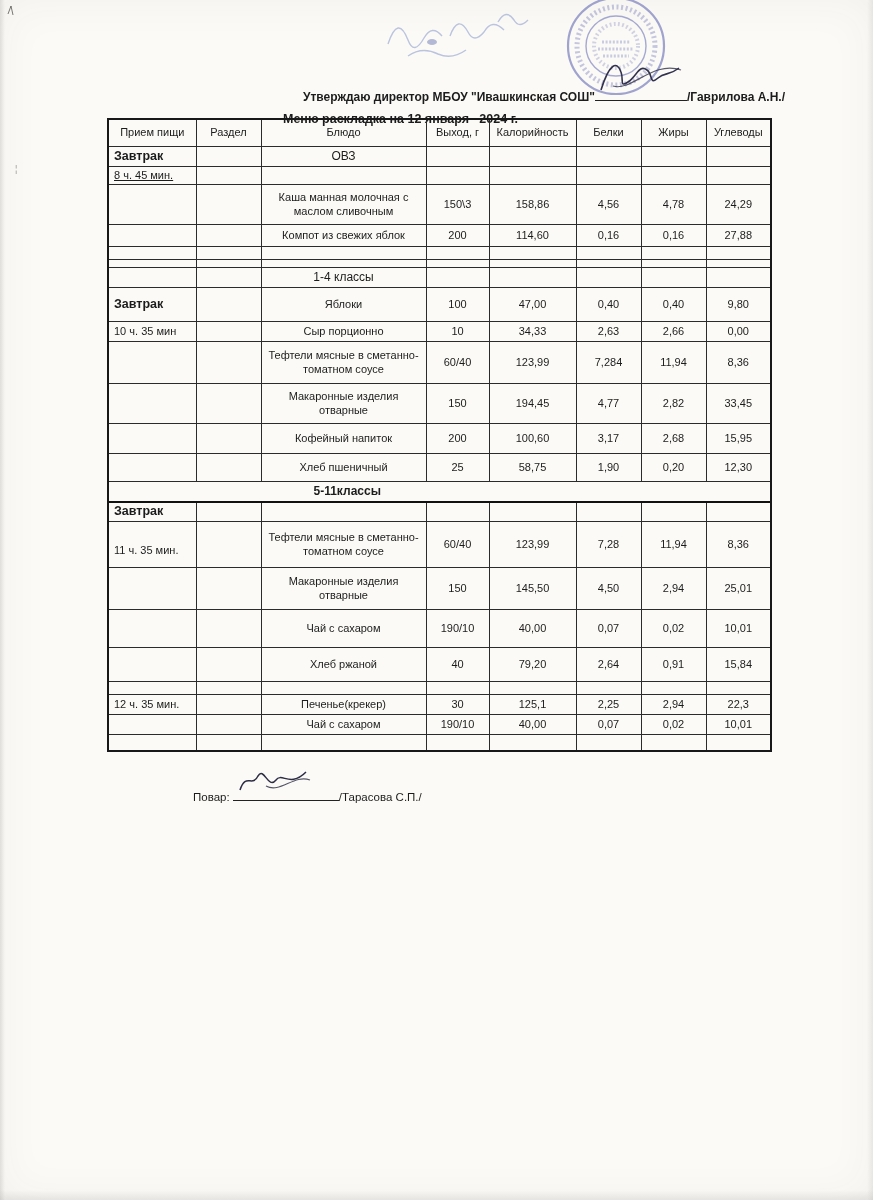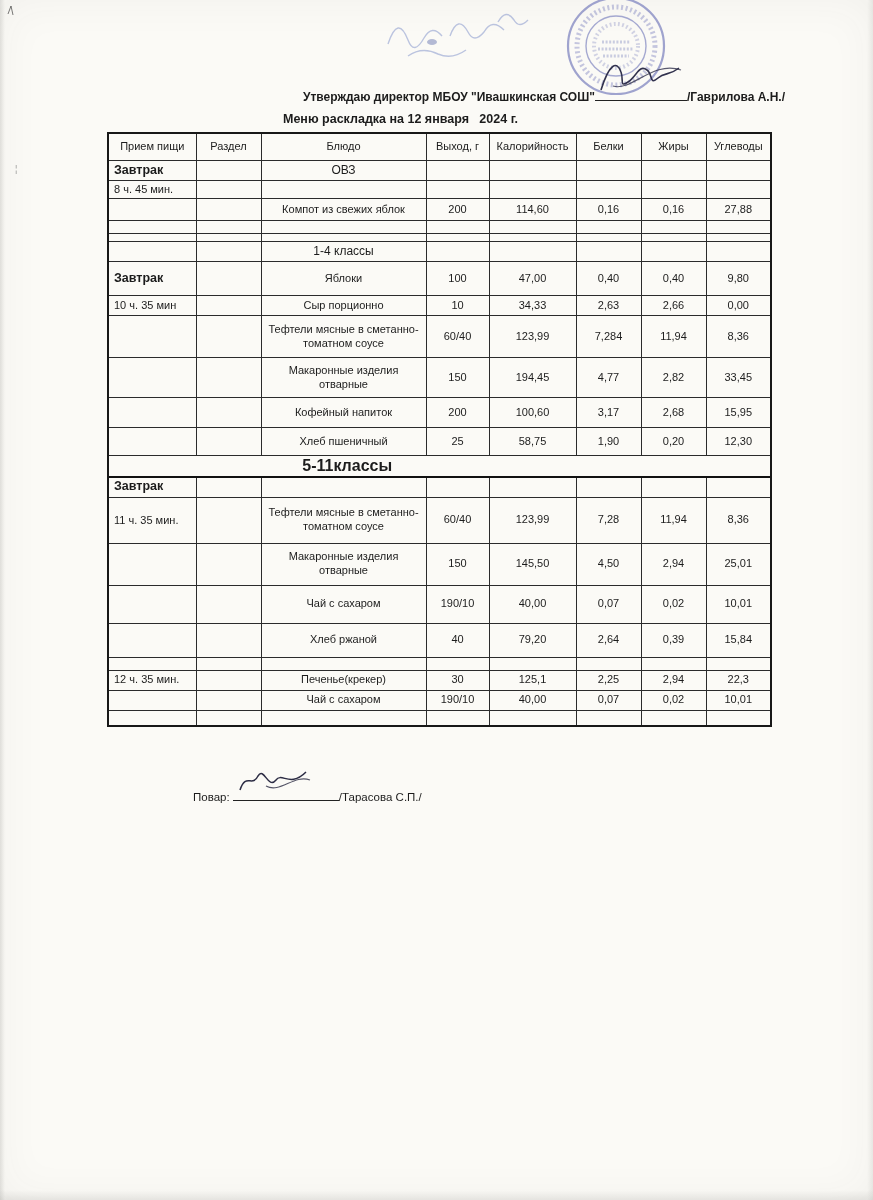--- a/index.html
+++ b/index.html
@@ -12,33 +12,33 @@
       #fbfaf6;
     font-family:"Liberation Sans", sans-serif;color:#1c1c1c;overflow:hidden;
     box-shadow: inset 0 0 45px rgba(60,60,50,0.05);
   }
   .approval{position:absolute;top:88px;left:303px;font-size:12px;font-weight:bold;white-space:nowrap;}
   .u-line{display:inline-block;width:92px;height:12px;border-bottom:1.4px solid #222;vertical-align:baseline;}
   .doc-title{position:absolute;top:112px;left:263px;font-size:12.5px;font-weight:bold;white-space:pre;padding-left:20px;}
   .cook{position:absolute;top:788px;left:193px;font-size:11.5px;white-space:nowrap;}
   .cook .u-line{width:106px;}
 
-  table.menu{position:absolute;left:107px;top:132px;width:663px;border-collapse:collapse;
+  table.menu{position:absolute;left:107px;top:118px;width:663px;border-collapse:collapse;
     table-layout:fixed;font-size:11px;border:2px solid #181818;}
   .menu th,.menu td{border:1px solid #2b2b2b;padding:1px 3px;text-align:center;
     vertical-align:middle;font-weight:normal;overflow:hidden;line-height:1.25;}
   .menu thead th{height:24px;font-size:11px;}
   .menu td:first-child{text-align:left;padding-left:5px;}
   tr.first-bold td:first-child{font-weight:bold;font-size:12.5px;}
   tr.dish-bold td:nth-child(3){font-weight:normal;font-size:12px;}
   tr.thick-top td{border-top:2px solid #111;}
-  tr.time-bottom td:first-child{vertical-align:bottom;padding-bottom:15px;}
+  tr.time-bottom td:first-child{vertical-align:bottom;padding-bottom:9px;}
   tr.band td{border-left:2px solid #181818;border-right:2px solid #181818;padding:0;}
   tr.band .band-label{display:block;width:24.9%;margin-left:23.1%;text-align:center;
-    font-weight:bold;font-size:16px;}
+    font-weight:bold;font-size:12px;}
 
   .stamp{position:absolute;left:540px;top:-6px;width:150px;height:120px;}
   .sig-director{position:absolute;left:595px;top:56px;width:90px;height:42px;}
   .sig-cook{position:absolute;left:236px;top:764px;width:80px;height:34px;}
   .hand-marks{position:absolute;left:378px;top:2px;width:185px;height:62px;}
   .mark-a{position:absolute;left:6px;top:4px;width:10px;height:12px;}
   .mark-b{position:absolute;left:15px;top:164px;color:#555;opacity:.6;font-size:9px;}
 </style>
 </head>
 <body>
@@ -110,29 +110,39 @@
         <tr class="first-bold dish-bold" style="height: 20px;">
           <td>Завтрак</td>
           <td></td>
           <td>ОВЗ</td>
           <td></td>
           <td></td>
           <td></td>
           <td></td>
           <td></td>
         </tr>
-        <tr style="height: 18px;">
+        <tr style="height: 18px; text-decoration: underline;">
           <td>8 ч. 45 мин.</td>
           <td></td>
           <td></td>
           <td></td>
           <td></td>
           <td></td>
           <td></td>
           <td></td>
+        </tr>
+        <tr style="height: 40px;">
+          <td></td>
+          <td></td>
+          <td>Каша манная молочная с маслом сливочным</td>
+          <td>150\3</td>
+          <td>158,86</td>
+          <td>4,56</td>
+          <td>4,78</td>
+          <td>24,29</td>
         </tr>
         <tr style="height: 22px; margin-left: 24px;">
           <td></td>
           <td></td>
           <td>Компот из свежих яблок</td>
           <td>200</td>
           <td>114,60</td>
           <td>0,16</td>
           <td>0,16</td>
           <td>27,88</td>
@@ -272,21 +282,21 @@
           <td>0,02</td>
           <td>10,01</td>
         </tr>
         <tr style="height: 34px;">
           <td></td>
           <td></td>
           <td>Хлеб ржаной</td>
           <td>40</td>
           <td>79,20</td>
           <td>2,64</td>
-          <td>0,39</td>
+          <td>0,91</td>
           <td>15,84</td>
         </tr>
         <tr style="height: 13px;">
           <td></td>
           <td></td>
           <td></td>
           <td></td>
           <td></td>
           <td></td>
           <td></td>

